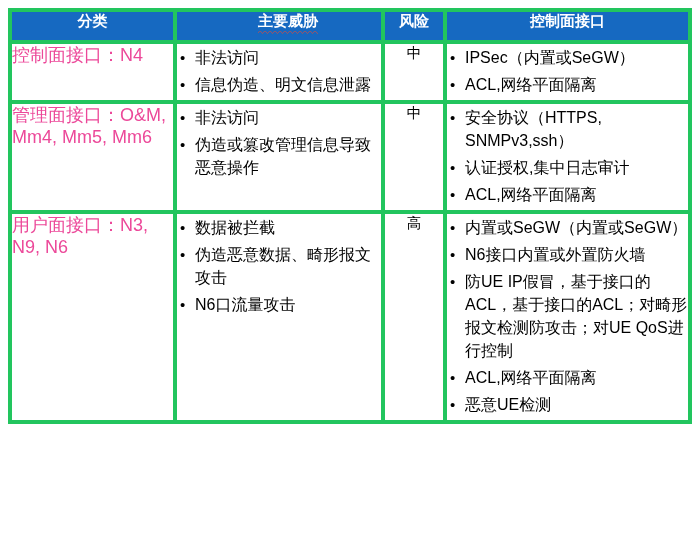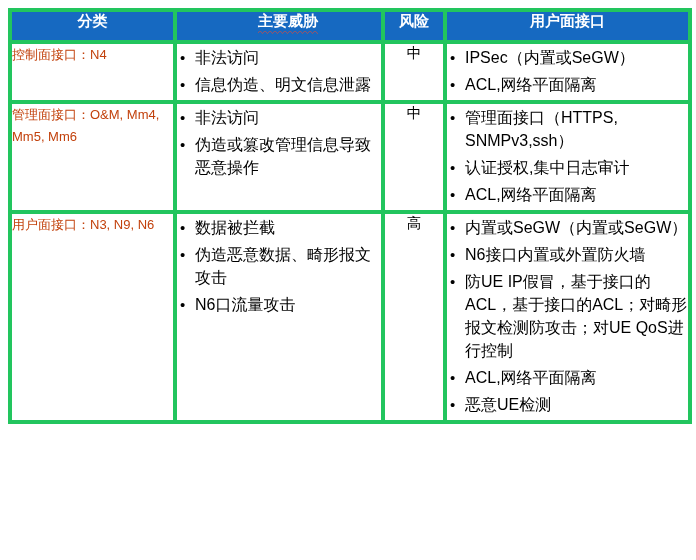--- a/index.html
+++ b/index.html
@@ -47,23 +47,23 @@
     right: 0;
     bottom: -3px;
     height: 4px;
     background-image:
       radial-gradient(circle at 2px 4px, transparent 2px, #e04a35 2.2px, transparent 3px);
     background-size: 5px 5px;
     background-repeat: repeat-x;
   }
   td.cat {
     padding: 8px 6px 8px 8px;
-    font-size: 13px;
+    font-size: 18px;
     line-height: 22px;
-    color: #c2410c;
+    color: #ec4899;
   }
   td.risk {
     text-align: center;
     font-size: 14.5px;
     padding-top: 8px;
     color: #000;
   }
   td.listcell {
     padding: 6px 8px 8px 8px;
   }
@@ -104,21 +104,21 @@
     <col class="col1">
       <col class="col2">
       <col class="col3">
       <col class="col4">
   </colgroup>
   <thead>
     <tr>
       <th><span>分类</span></th>
       <th><span class="squiggle">主要威胁</span></th>
       <th><span>风险</span></th>
-      <th><span>用户面接口</span></th>
+      <th><span>控制面接口</span></th>
     </tr>
   </thead>
   <tbody>
     <tr>
       <td class="cat">控制面接口：N4</td>
       <td class="listcell">
         <ul class="bl">
           <li>非法访问</li>
           <li>信息伪造、明文信息泄露</li>
         </ul>
@@ -135,21 +135,21 @@
       <td class="cat">管理面接口：O&amp;M, Mm4, Mm5, Mm6</td>
       <td class="listcell">
         <ul class="bl">
           <li>非法访问</li>
           <li>伪造或篡改管理信息导致恶意操作</li>
         </ul>
       </td>
       <td class="risk">中</td>
       <td class="listcell">
         <ul class="bl">
-          <li>管理面接口（HTTPS, SNMPv3,ssh）</li>
+          <li>安全协议（HTTPS, SNMPv3,ssh）</li>
           <li>认证授权,集中日志审计</li>
           <li>ACL,网络平面隔离</li>
         </ul>
       </td>
     </tr>
     <tr>
       <td class="cat">用户面接口：N3, N9, N6</td>
       <td class="listcell">
         <ul class="bl">
           <li>数据被拦截</li>

